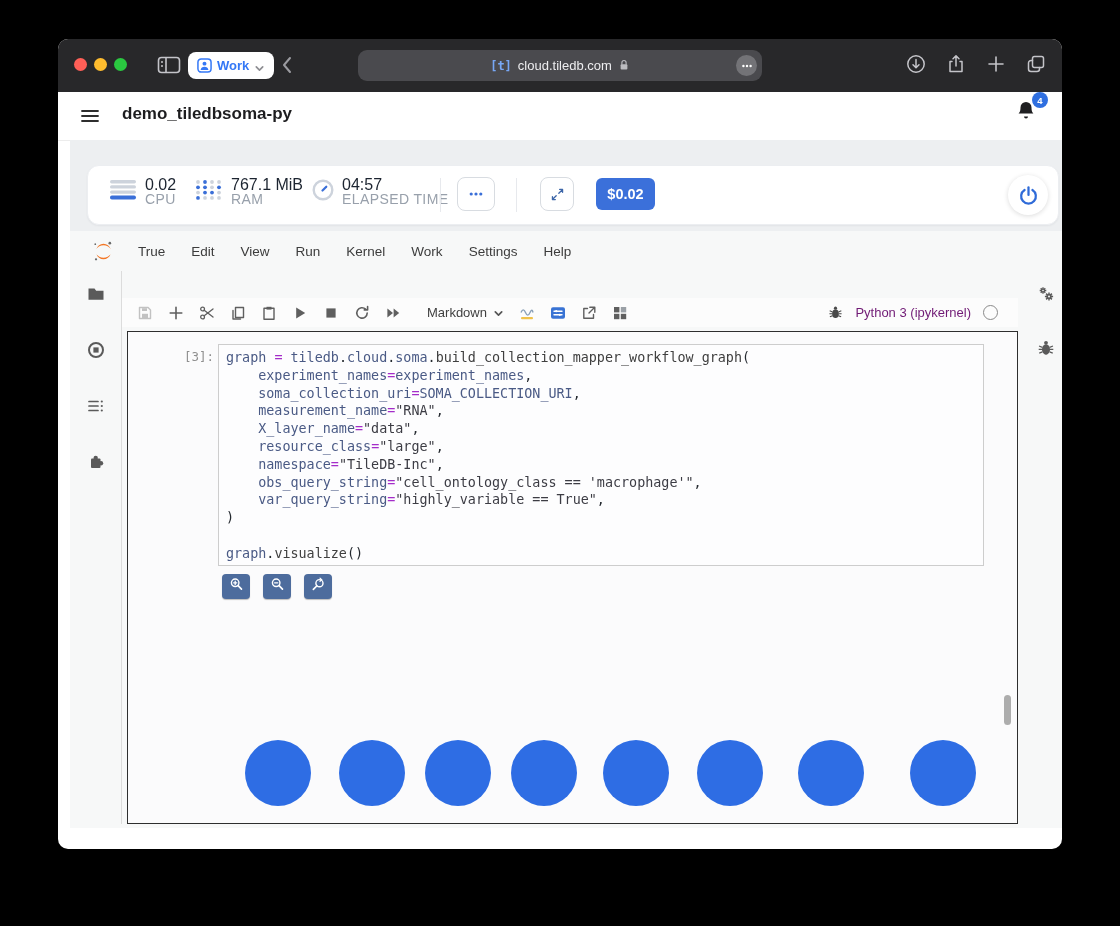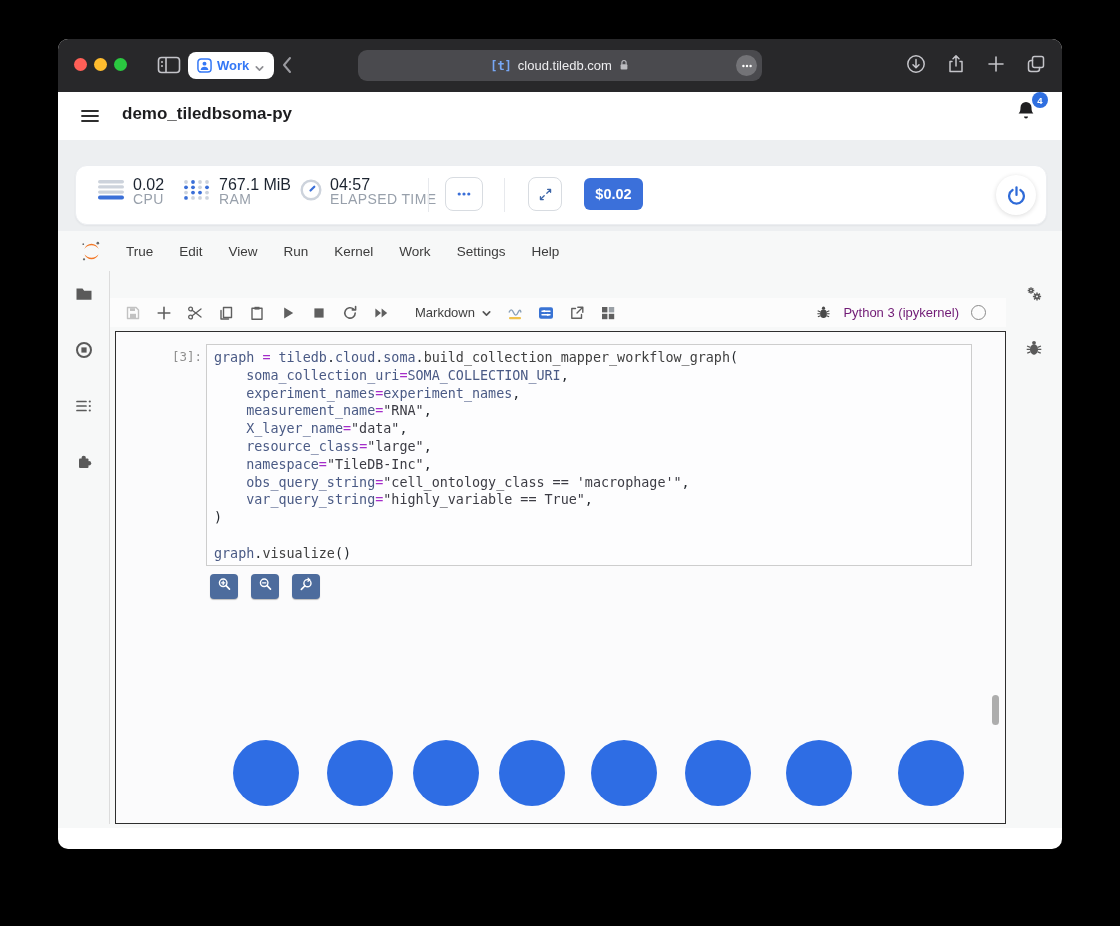--- a/index.html
+++ b/index.html
@@ -22,21 +22,21 @@
   .browser-actions{position:absolute;right:16px;top:15px;display:flex;gap:20px;align-items:center;color:#c4c4c9;}
   .browser-actions .icon{width:20px;height:20px;display:block;}
   .browser-actions .icon svg{width:20px;height:20px;}
   
   .appheader{position:absolute;left:0;top:53px;width:100%;height:48px;background:#fff;border-bottom:1px solid #ececec;}
   .hamburger{position:absolute;left:22px;top:14px;width:20px;height:20px;color:#2e2e2e;}
   .page-title{position:absolute;left:64px;top:12px;font-size:17px;font-weight:700;color:#1d1d1f;}
   .bell{position:absolute;right:26px;top:8px;width:20px;height:22px;color:#1f1f21;}
   .badge{position:absolute;right:14px;top:0px;min-width:16px;height:16px;border-radius:50%;background:#2f6fe0;color:#fff;font-size:9.5px;font-weight:700;display:flex;align-items:center;justify-content:center;}
   
-  .graybody{position:absolute;left:0;top:101px;width:100%;height:688px;background:#edeff1;}
+  .graybody{position:absolute;left:12px;top:101px;width:100%;height:688px;background:#edeff1;}
   
   .statscard{position:absolute;left:17px;top:25px;width:970px;height:58px;background:#fff;border:1px solid #eceef1;border-radius:12px;box-shadow:0 1px 2px rgba(16,24,40,.05);}
   .stat{position:absolute;top:10px;display:flex;align-items:center;gap:8px;}
   .stat .sicon{width:27px;height:22px;}
   .stat .sval{font-size:16px;color:#1c2430;font-weight:500;line-height:18px;}
   .stat .slabel{font-size:14px;color:#98a0ab;letter-spacing:.4px;line-height:10px;}
   .vdiv{position:absolute;top:12px;width:1px;height:34px;background:#e7e9ed;}
   .card-btn{position:absolute;top:11px;height:34px;border:1px solid #d8dce1;border-radius:8px;background:#fff;display:flex;align-items:center;justify-content:center;box-sizing:border-box;}
   .more-btn{left:369px;width:38px;color:#3a6fd8;}
   .more-btn svg{width:16px;height:16px}
@@ -382,22 +382,22 @@
             </span>
           <span class="kernel-name" data-name="kernel-name">Python 3 (ipykernel)</span>
           <span class="kernel-status" data-name="kernel-status-circle"></span>
         </span>
       </div>
 
       <div class="nbpanel" data-name="notebook-document">
         <div class="cellprompt" data-name="cell-execution-prompt">[3]:</div>
         <div class="codecell" data-name="code-cell" id="code-cell">
             <div class="code-line" data-name="code-line"><span class="tok-v">graph</span><span class="tok-p"> </span><span class="tok-o">=</span><span class="tok-p"> </span><span class="tok-v">tiledb</span><span class="tok-p">.</span><span class="tok-v">cloud</span><span class="tok-p">.</span><span class="tok-v">soma</span><span class="tok-p">.</span><span class="tok-f">build_collection_mapper_workflow_graph</span><span class="tok-p">(</span></div>
+            <div class="code-line" data-name="code-line"><span class="tok-v">    experiment_names</span><span class="tok-o">=</span><span class="tok-v">experiment_names</span><span class="tok-p">,</span></div>
             <div class="code-line" data-name="code-line"><span class="tok-v">    soma_collection_uri</span><span class="tok-o">=</span><span class="tok-v">SOMA_COLLECTION_URI</span><span class="tok-p">,</span></div>
-            <div class="code-line" data-name="code-line"><span class="tok-v">    experiment_names</span><span class="tok-o">=</span><span class="tok-v">experiment_names</span><span class="tok-p">,</span></div>
             <div class="code-line" data-name="code-line"><span class="tok-v">    measurement_name</span><span class="tok-o">=</span><span class="tok-s">"RNA"</span><span class="tok-p">,</span></div>
             <div class="code-line" data-name="code-line"><span class="tok-v">    X_layer_name</span><span class="tok-o">=</span><span class="tok-s">"data"</span><span class="tok-p">,</span></div>
             <div class="code-line" data-name="code-line"><span class="tok-v">    resource_class</span><span class="tok-o">=</span><span class="tok-s">"large"</span><span class="tok-p">,</span></div>
             <div class="code-line" data-name="code-line"><span class="tok-v">    namespace</span><span class="tok-o">=</span><span class="tok-s">"TileDB-Inc"</span><span class="tok-p">,</span></div>
             <div class="code-line" data-name="code-line"><span class="tok-v">    obs_query_string</span><span class="tok-o">=</span><span class="tok-s">"cell_ontology_class == 'macrophage'"</span><span class="tok-p">,</span></div>
             <div class="code-line" data-name="code-line"><span class="tok-v">    var_query_string</span><span class="tok-o">=</span><span class="tok-s">"highly_variable == True"</span><span class="tok-p">,</span></div>
             <div class="code-line" data-name="code-line"><span class="tok-p">)</span></div>
             <div class="code-line" data-name="code-line">&nbsp;</div>
             <div class="code-line" data-name="code-line"><span class="tok-v">graph</span><span class="tok-p">.</span><span class="tok-f">visualize</span><span class="tok-p">()</span></div>
           </div>

